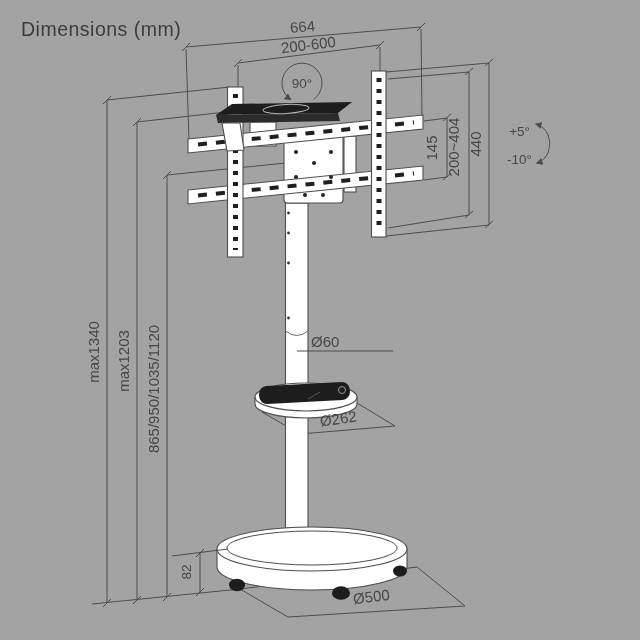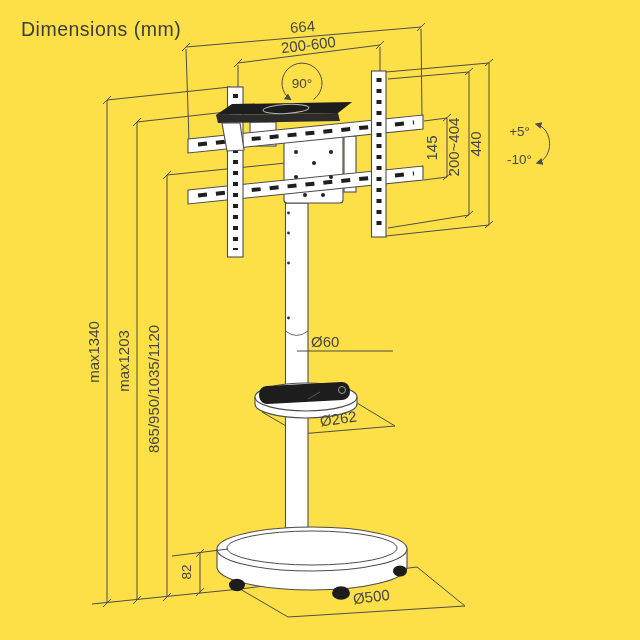--- a/index.html
+++ b/index.html
@@ -1,16 +1,16 @@
 <!DOCTYPE html>
 <html><head>
 <meta charset="utf-8">
 <style>
   html,body{margin:0;padding:0;background:#fff;}
-  .canvas{position:relative;width:640px;height:640px;background:#fde047;overflow:hidden;}
+  .canvas{position:relative;width:640px;height:640px;background:#a3a3a3;overflow:hidden;}
   svg{display:block;}
   .ln{stroke:#4d4d4d;stroke-width:1;fill:none;}
   .thin{stroke:#5a5a5a;stroke-width:0.9;fill:none;}
   .fillw{fill:#ffffff;stroke:#4d4d4d;stroke-width:1.1;}
   .dark{fill:#1d1d1d;stroke:none;}
   .dark2{fill:#2b2b2b;stroke:none;}
   .holes{stroke:#1f1f1f;fill:none;}
   text{fill:#474747;font-family:"Liberation Sans","DejaVu Sans",sans-serif;}
   .dim{font-size:15px;}
   .dimS{font-size:13.5px;}

